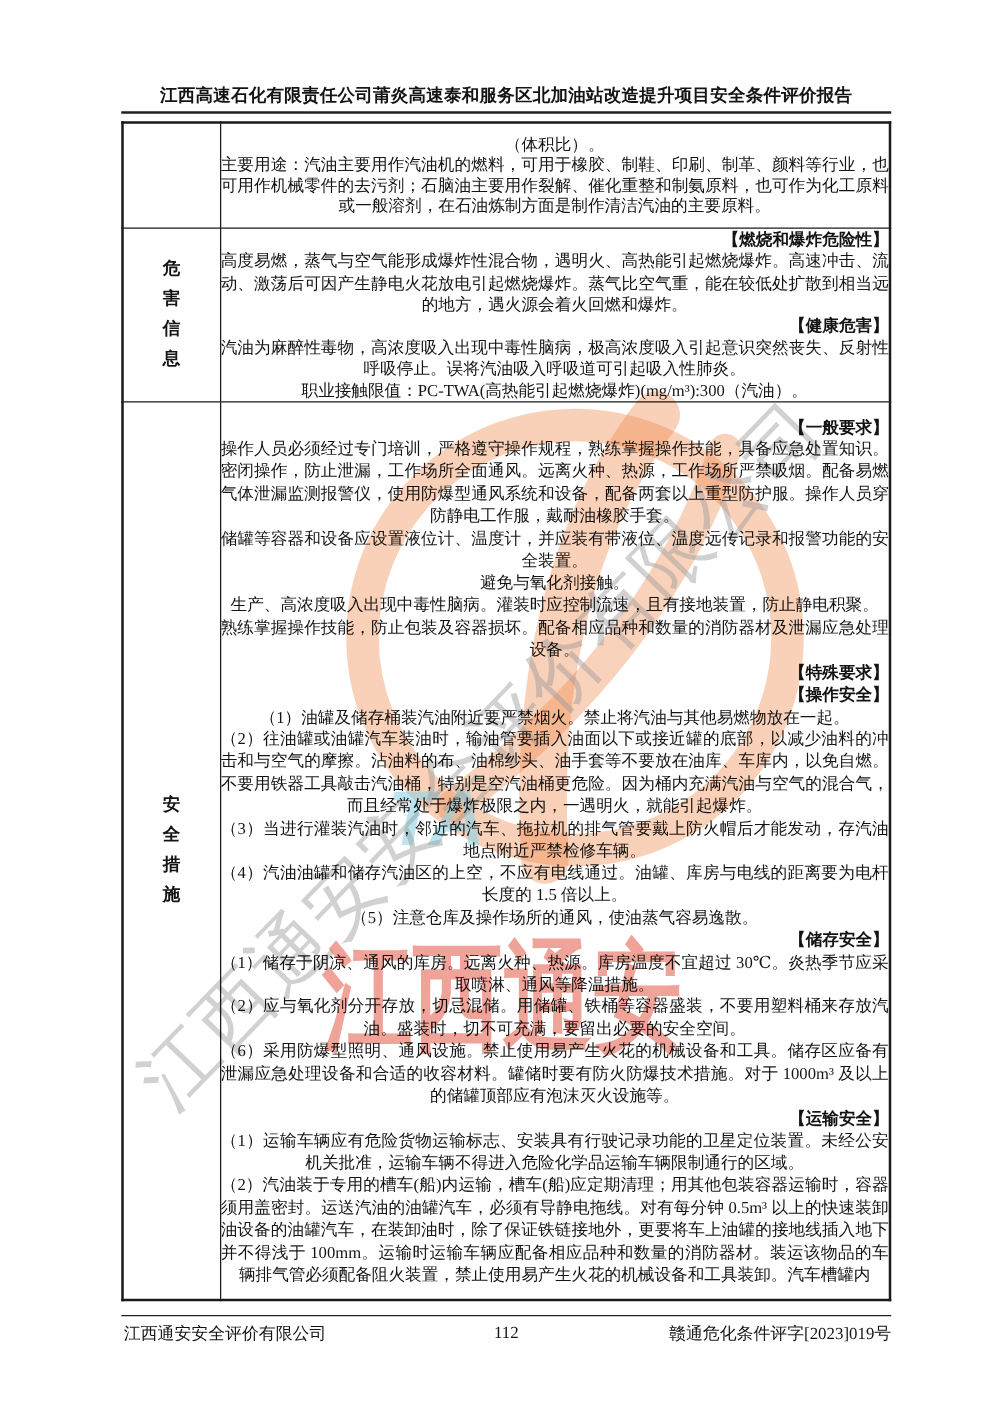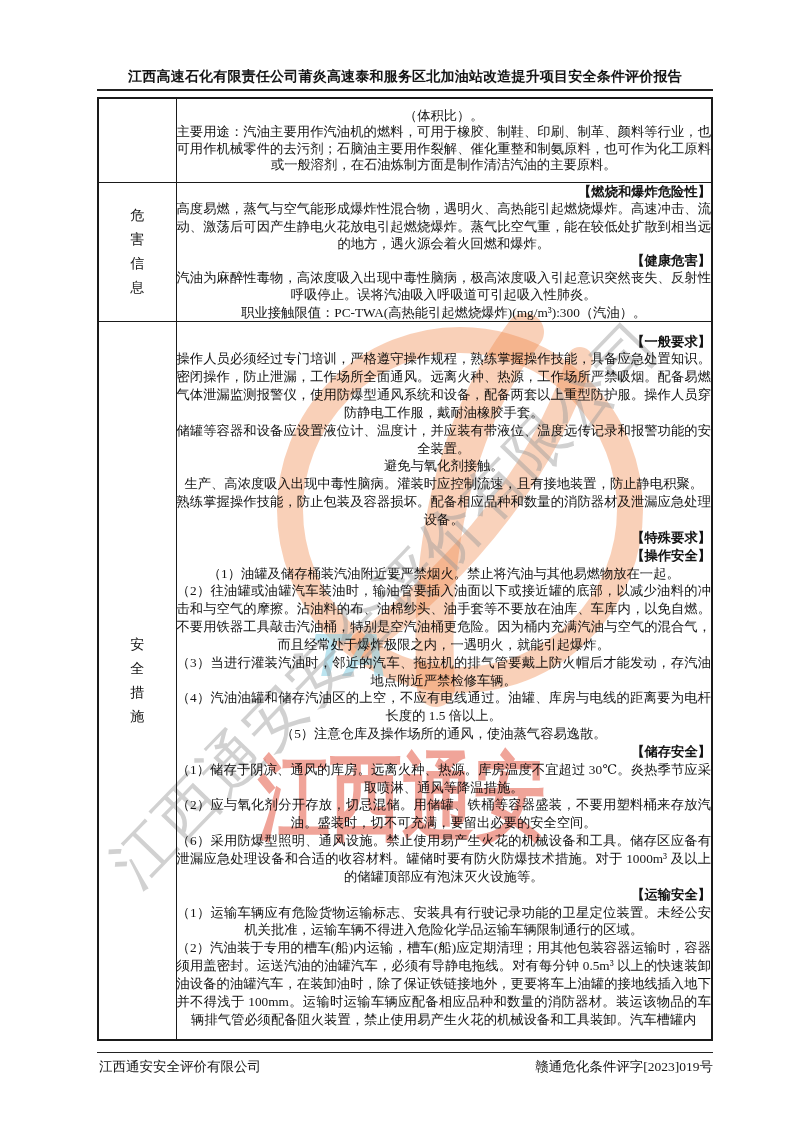--- a/index.html
+++ b/index.html
@@ -17,21 +17,21 @@
   .footer-rule{top:1052px;border-top-width:1.5px;}
   table.report-table{
     position:absolute;top:97px;left:97px;width:616px;
     border-collapse:collapse;table-layout:fixed;
   }
   table.report-table td{border:1.5px solid #1a1a1a;vertical-align:middle;overflow:hidden;padding:0;}
   table.report-table{border:2px solid #1a1a1a;}
   td.label-cell{width:78px;text-align:center;}
   .label-text{
     width:1.05em;margin:0 auto;word-break:break-all;
-    font-size:14px;line-height:24px;letter-spacing:0;
+    font-size:14px;line-height:24px;letter-spacing:0;font-weight:bold;
   }
   td.content-cell{padding:1px 3px;}
   td.content-cell p{margin:0;font-size:13.3px;}
   tr.r0 td.content-cell p{line-height:16.5px;}
   tr.r1 td.content-cell p{line-height:17.2px;}
   tr.r2 td.content-cell p{line-height:17.85px;}
   p.heading{text-align:right;font-weight:bold;}
   p.center{text-align:center;}
   p.body{text-align:justify;text-align-last:center;text-justify:inter-character;}
   .footer{
@@ -105,20 +105,21 @@
             <p class="body">（1）运输车辆应有危险货物运输标志、安装具有行驶记录功能的卫星定位装置。未经公安机关批准，运输车辆不得进入危险化学品运输车辆限制通行的区域。</p>
             <p class="body">（2）汽油装于专用的槽车(船)内运输，槽车(船)应定期清理；用其他包装容器运输时，容器须用盖密封。运送汽油的油罐汽车，必须有导静电拖线。对有每分钟 0.5m³ 以上的快速装卸油设备的油罐汽车，在装卸油时，除了保证铁链接地外，更要将车上油罐的接地线插入地下并不得浅于 100mm。运输时运输车辆应配备相应品种和数量的消防器材。装运该物品的车辆排气管必须配备阻火装置，禁止使用易产生火花的机械设备和工具装卸。汽车槽罐内</p>
           </td>
     </tr>
   </tbody>
     </table>
 
   <div class="rule footer-rule"></div>
   <div class="footer">
     <span class="f-left">江西通安安全评价有限公司</span>
+    <span class="f-center">112</span>
     <span class="f-right">赣通危化条件评字[2023]019号</span>
   </div>
 
   <svg class="watermark" width="800" height="1131" viewBox="0 0 800 1131">
     <g>
       <circle cx="460" cy="510" r="170" fill="none" stroke="#ef8a4d" stroke-width="26" opacity="0.40"></circle>
       <path d="M 525 332 C 450 430 428 560 436 688" fill="none" stroke="#ef8a4d" stroke-width="38" stroke-linecap="round" opacity="0.40"></path>
       <path d="M 362 645 C 470 565 545 465 580 360" fill="none" stroke="#ef8a4d" stroke-width="26" stroke-linecap="round" opacity="0.38"></path>
       <text x="310" y="676" font-size="62" font-weight="bold" font-style="italic" font-family="Liberation Sans, sans-serif" fill="#8ed3e6" opacity="0.60">TA</text>
     </g>

